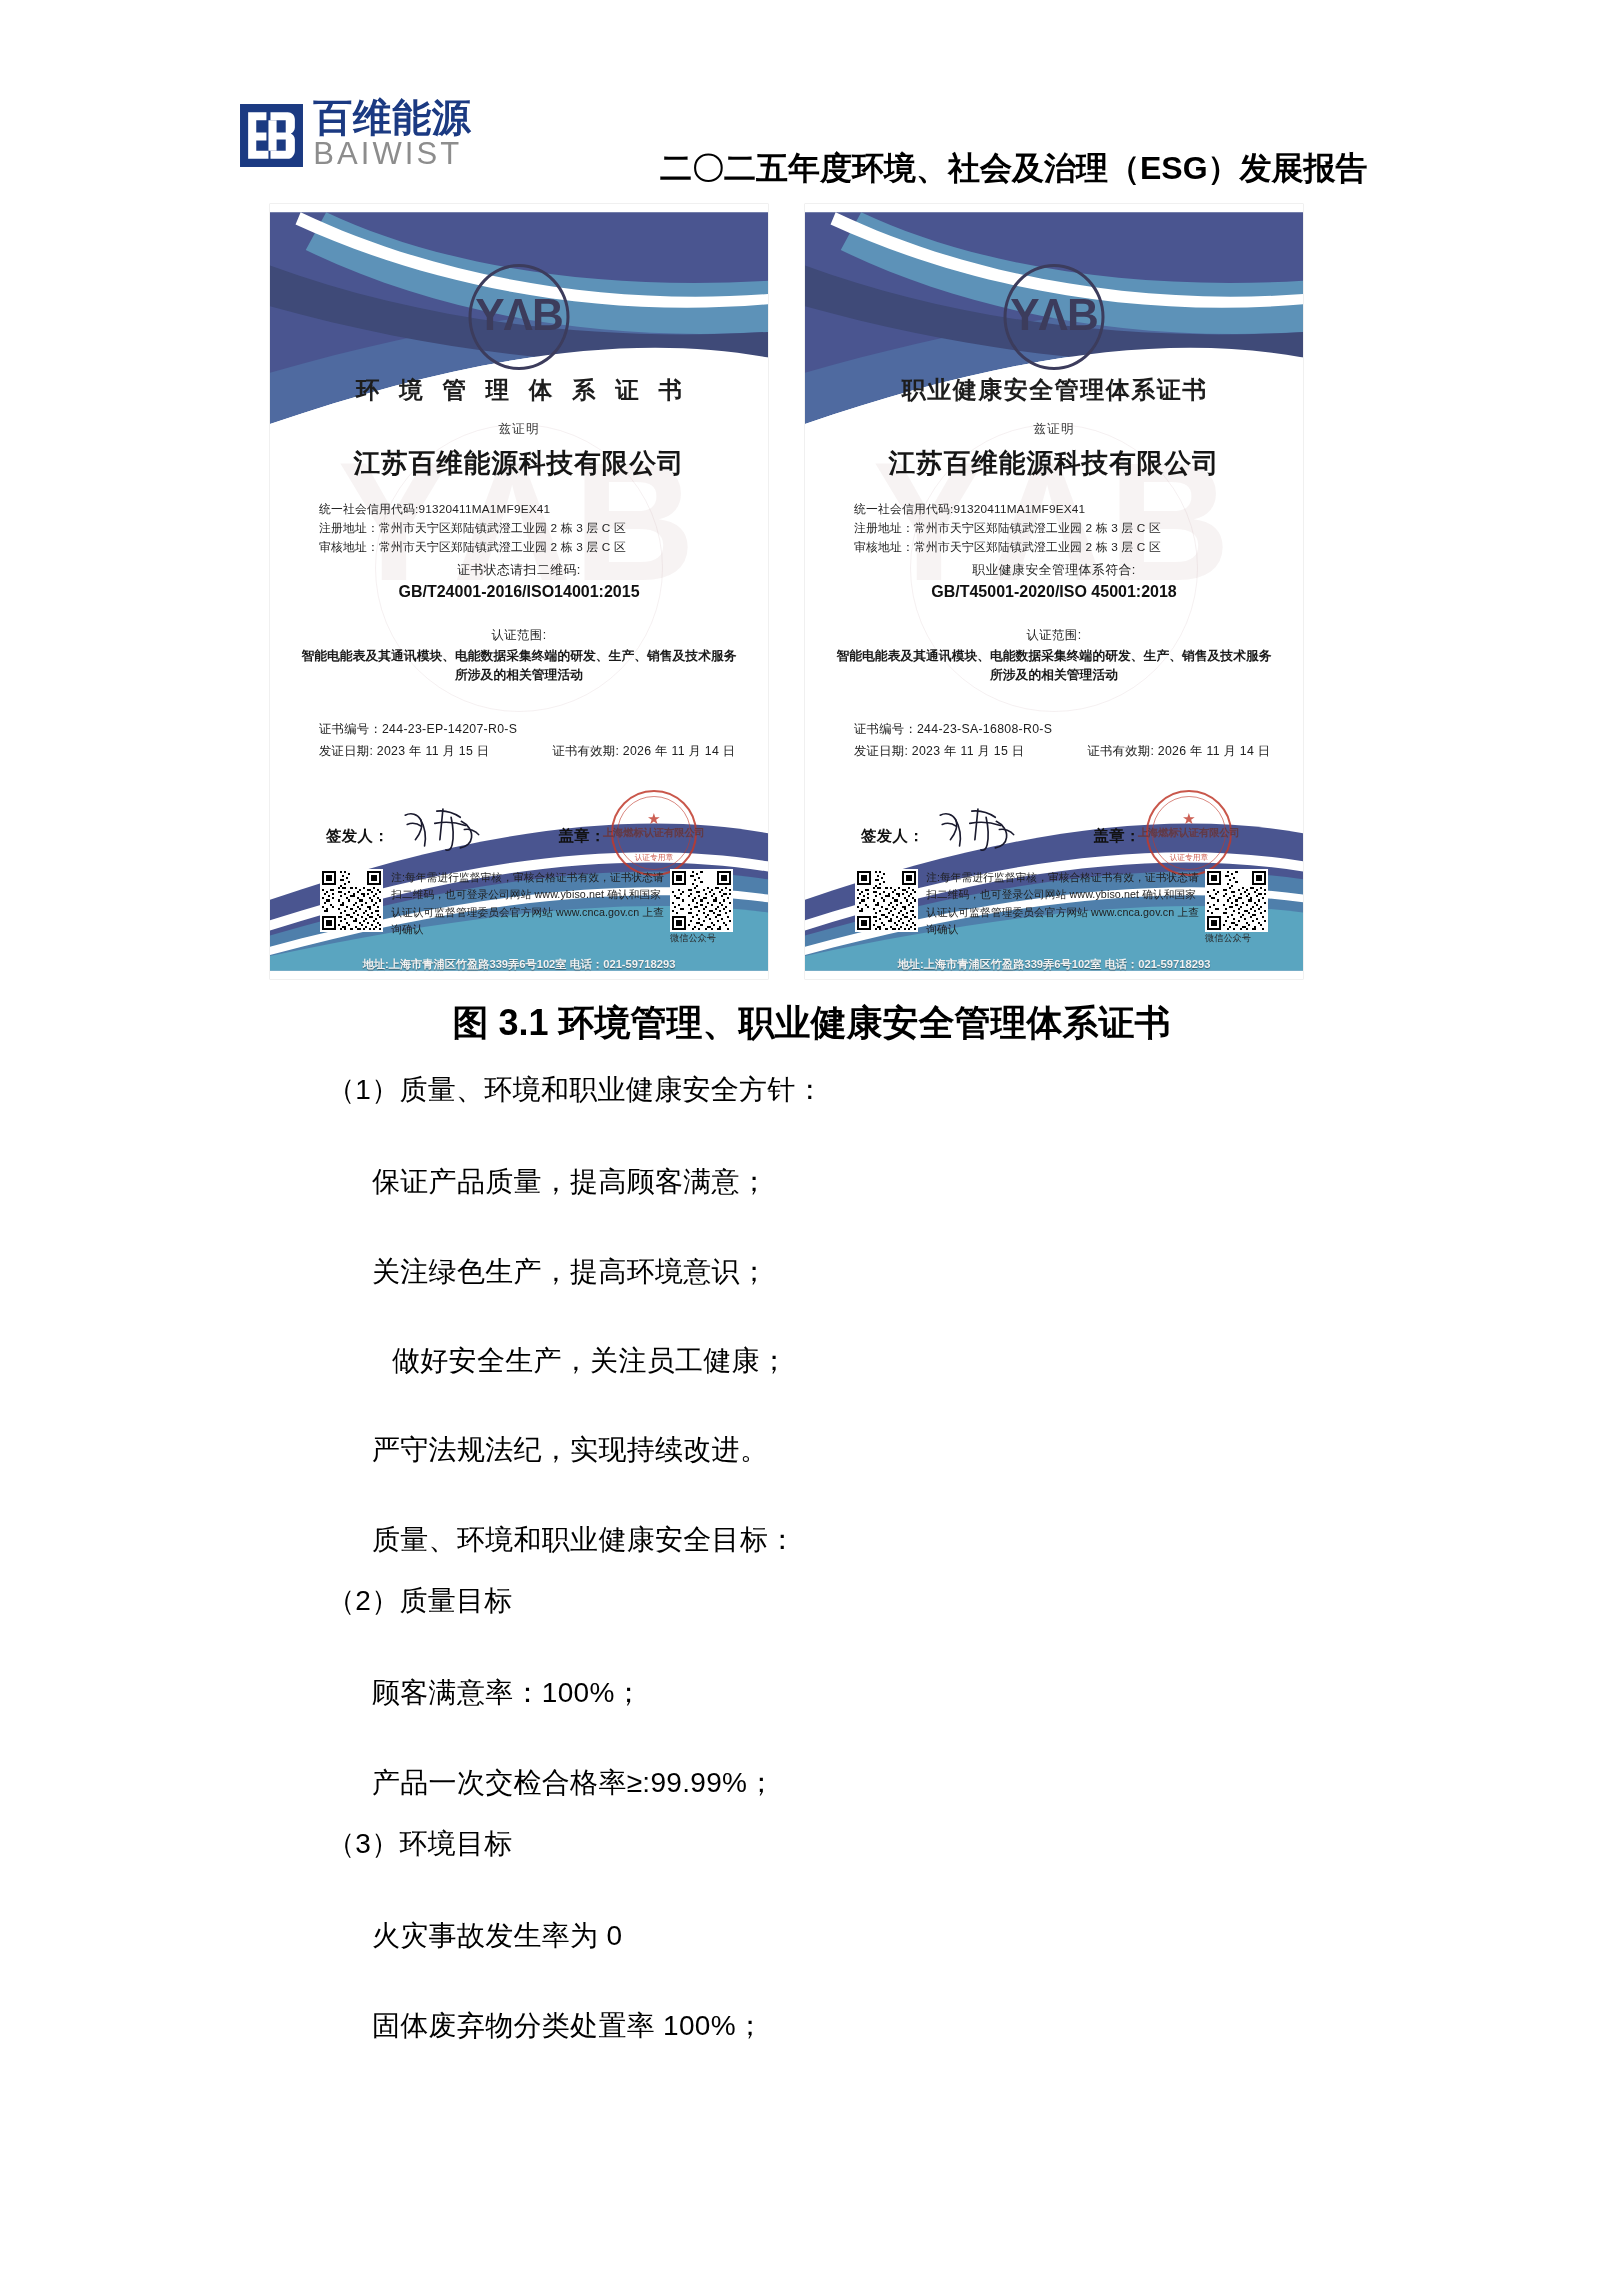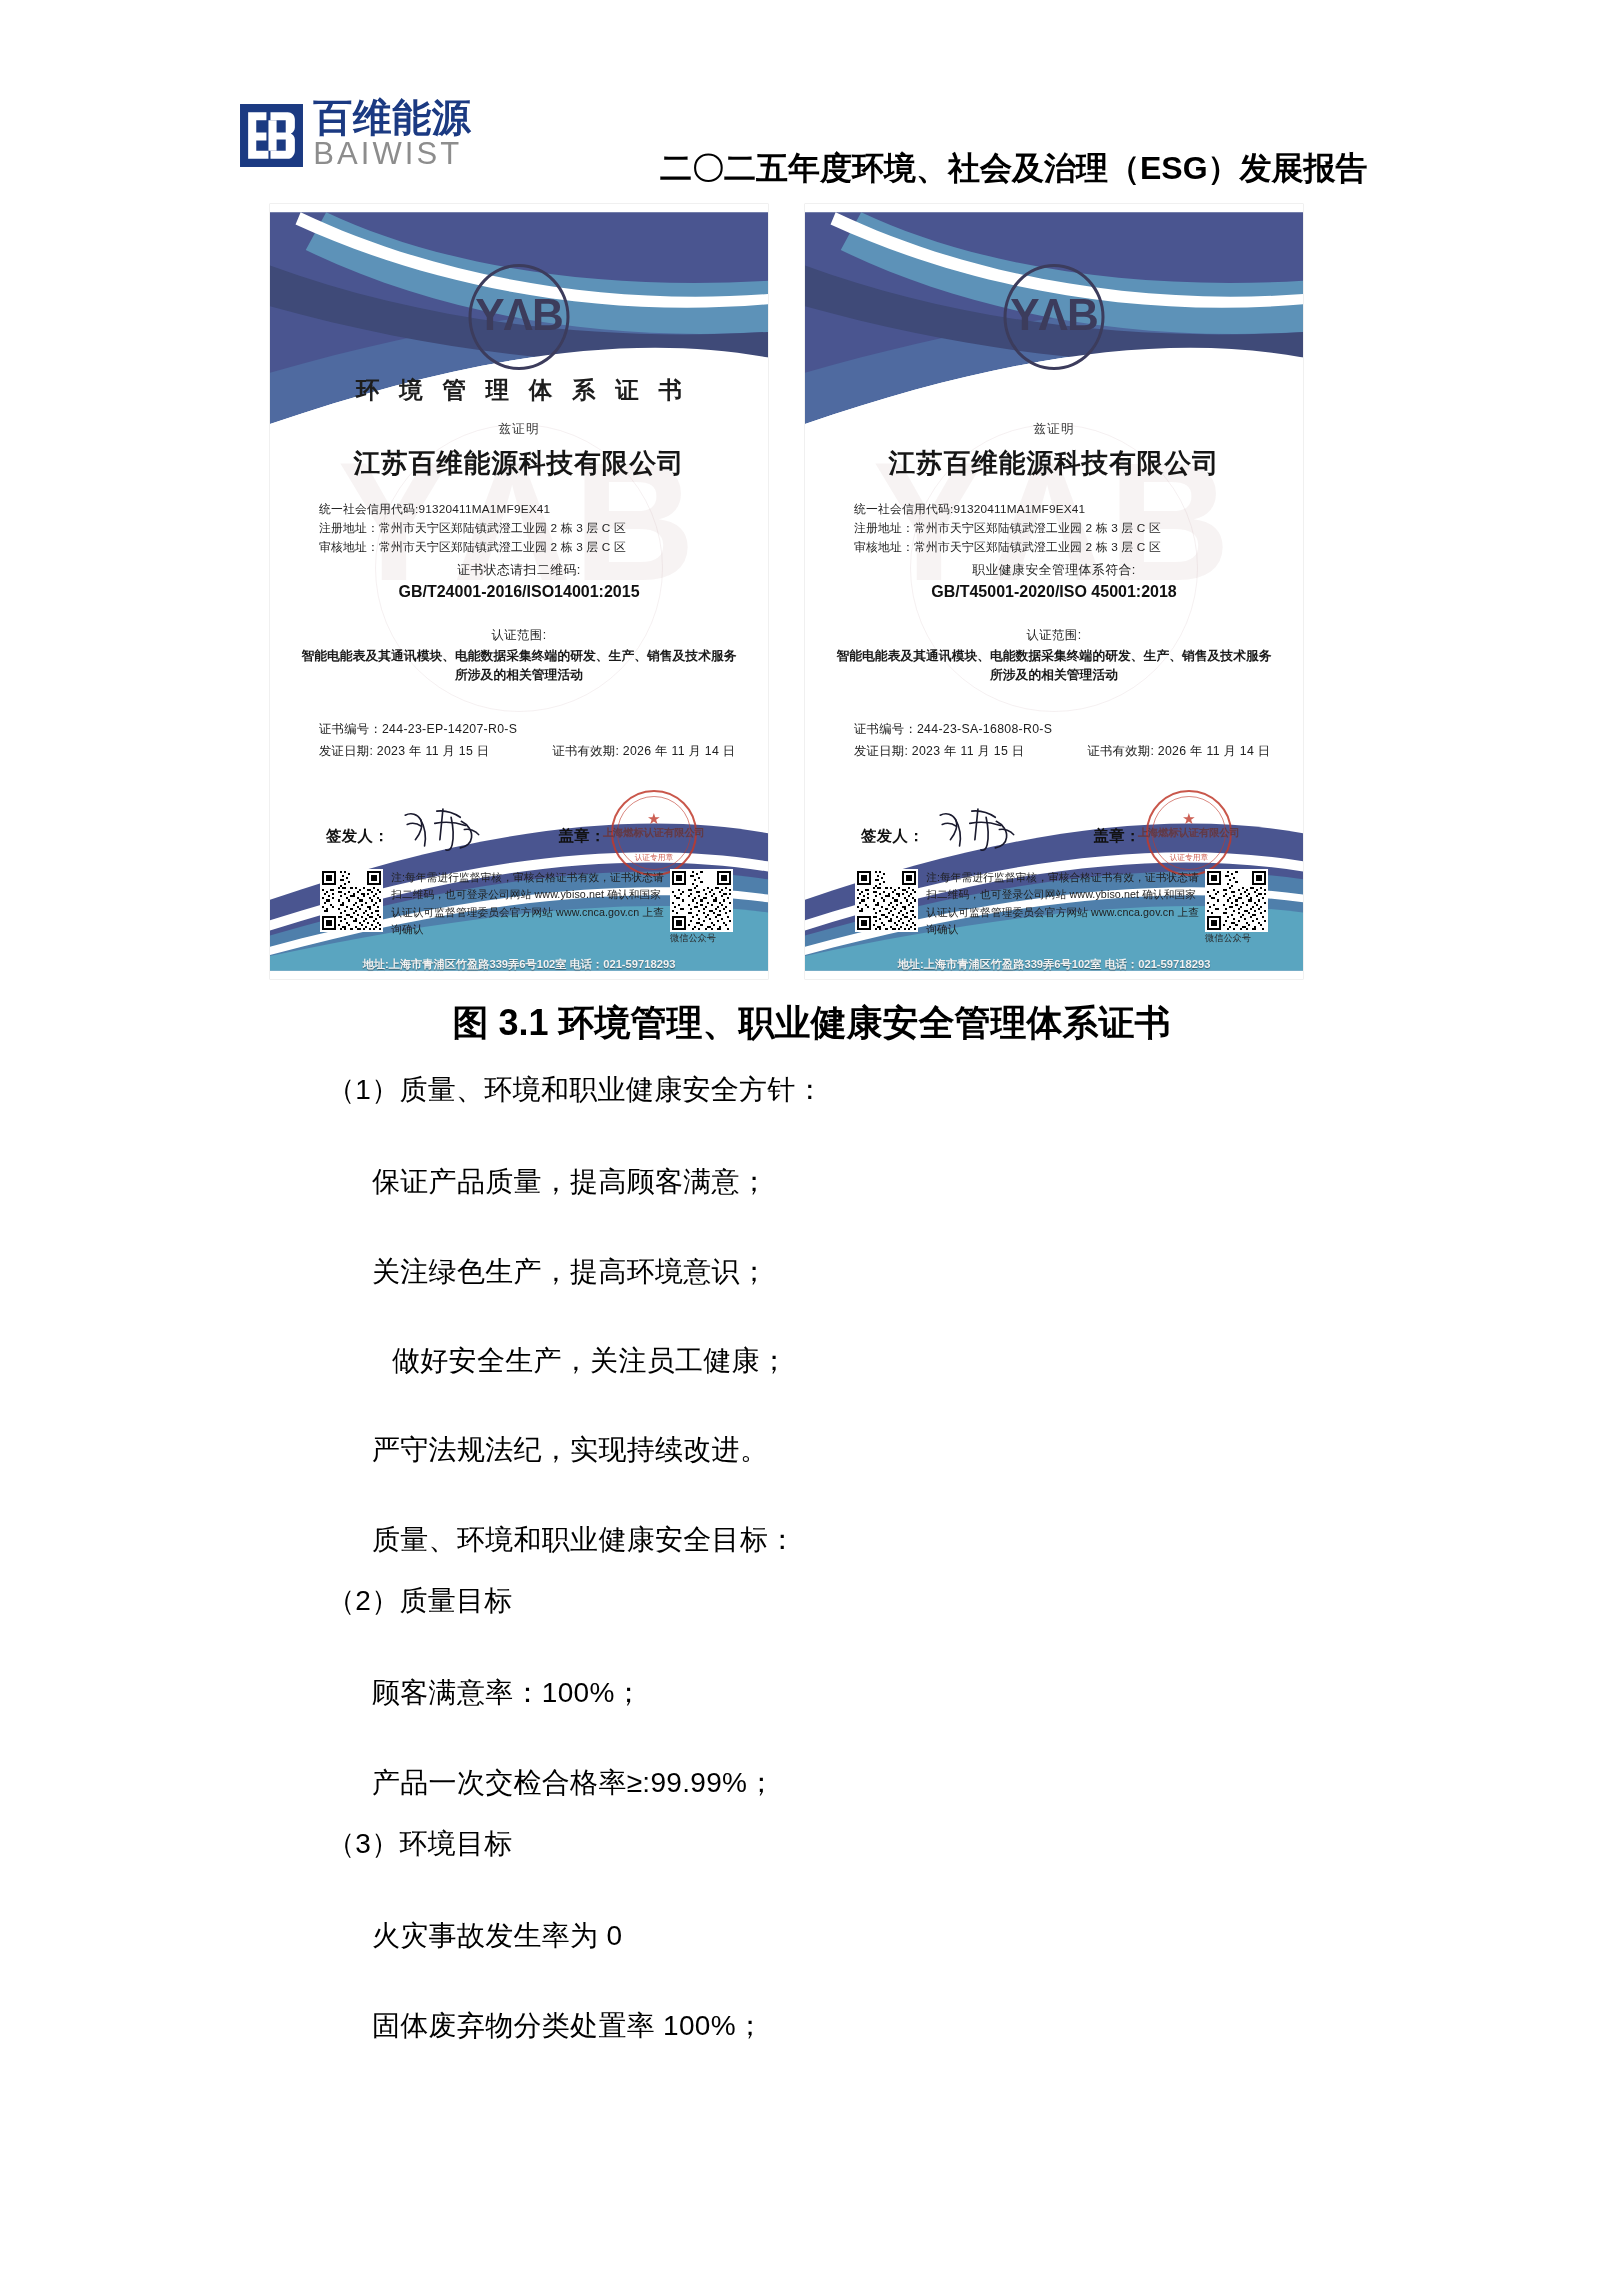--- a/index.html
+++ b/index.html
@@ -840,20 +840,21 @@
 
       <div class="wm-ring"></div>
       <div class="watermark">YΛB</div>
 
       <div class="cert-content">
         <div class="yab-logo">
           <div class="yab-ellipse"></div>
           <div class="yab-text">YΛB</div>
         </div>
 
+        <div class="cert-title narrow">职业健康安全管理体系证书</div>
         <div class="cert-certify">兹证明</div>
         <div class="cert-company">江苏百维能源科技有限公司</div>
 
         <div class="cert-fields">
           <div>统一社会信用代码:91320411MA1MF9EX41</div>
           <div>注册地址：常州市天宁区郑陆镇武澄工业园 2 栋 3 层 C 区</div>
           <div>审核地址：常州市天宁区郑陆镇武澄工业园 2 栋 3 层 C 区</div>
         </div>
 
         <div class="cert-standard-label">职业健康安全管理体系符合:</div>

